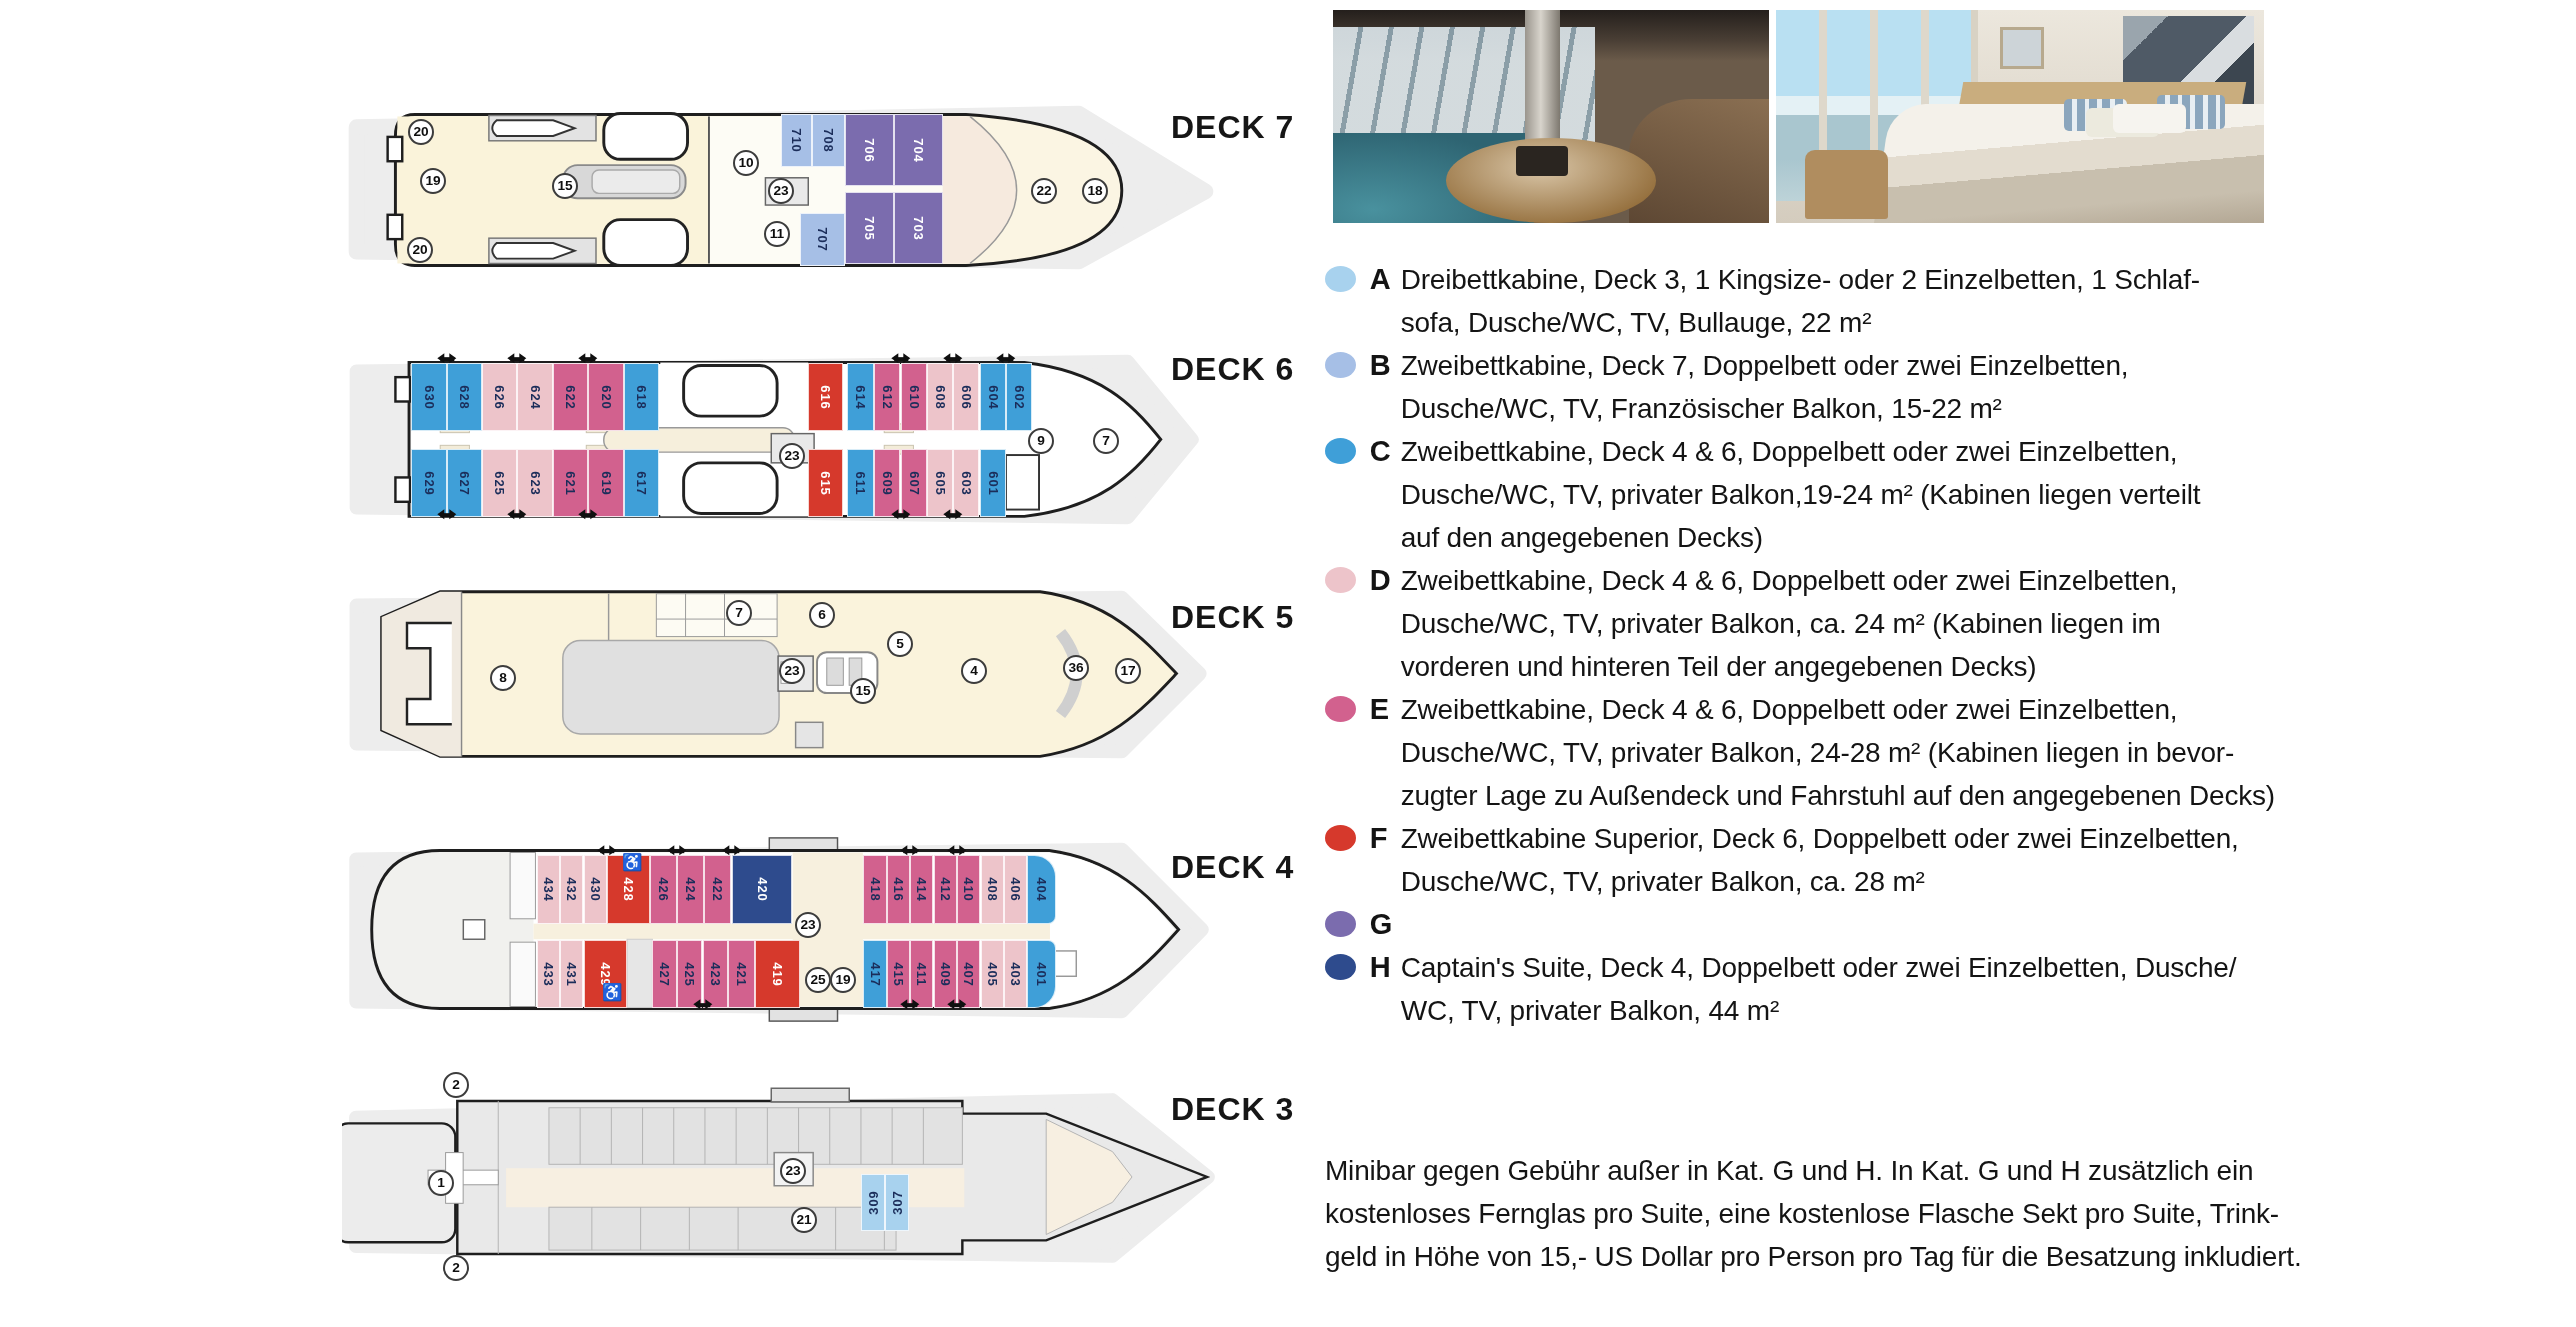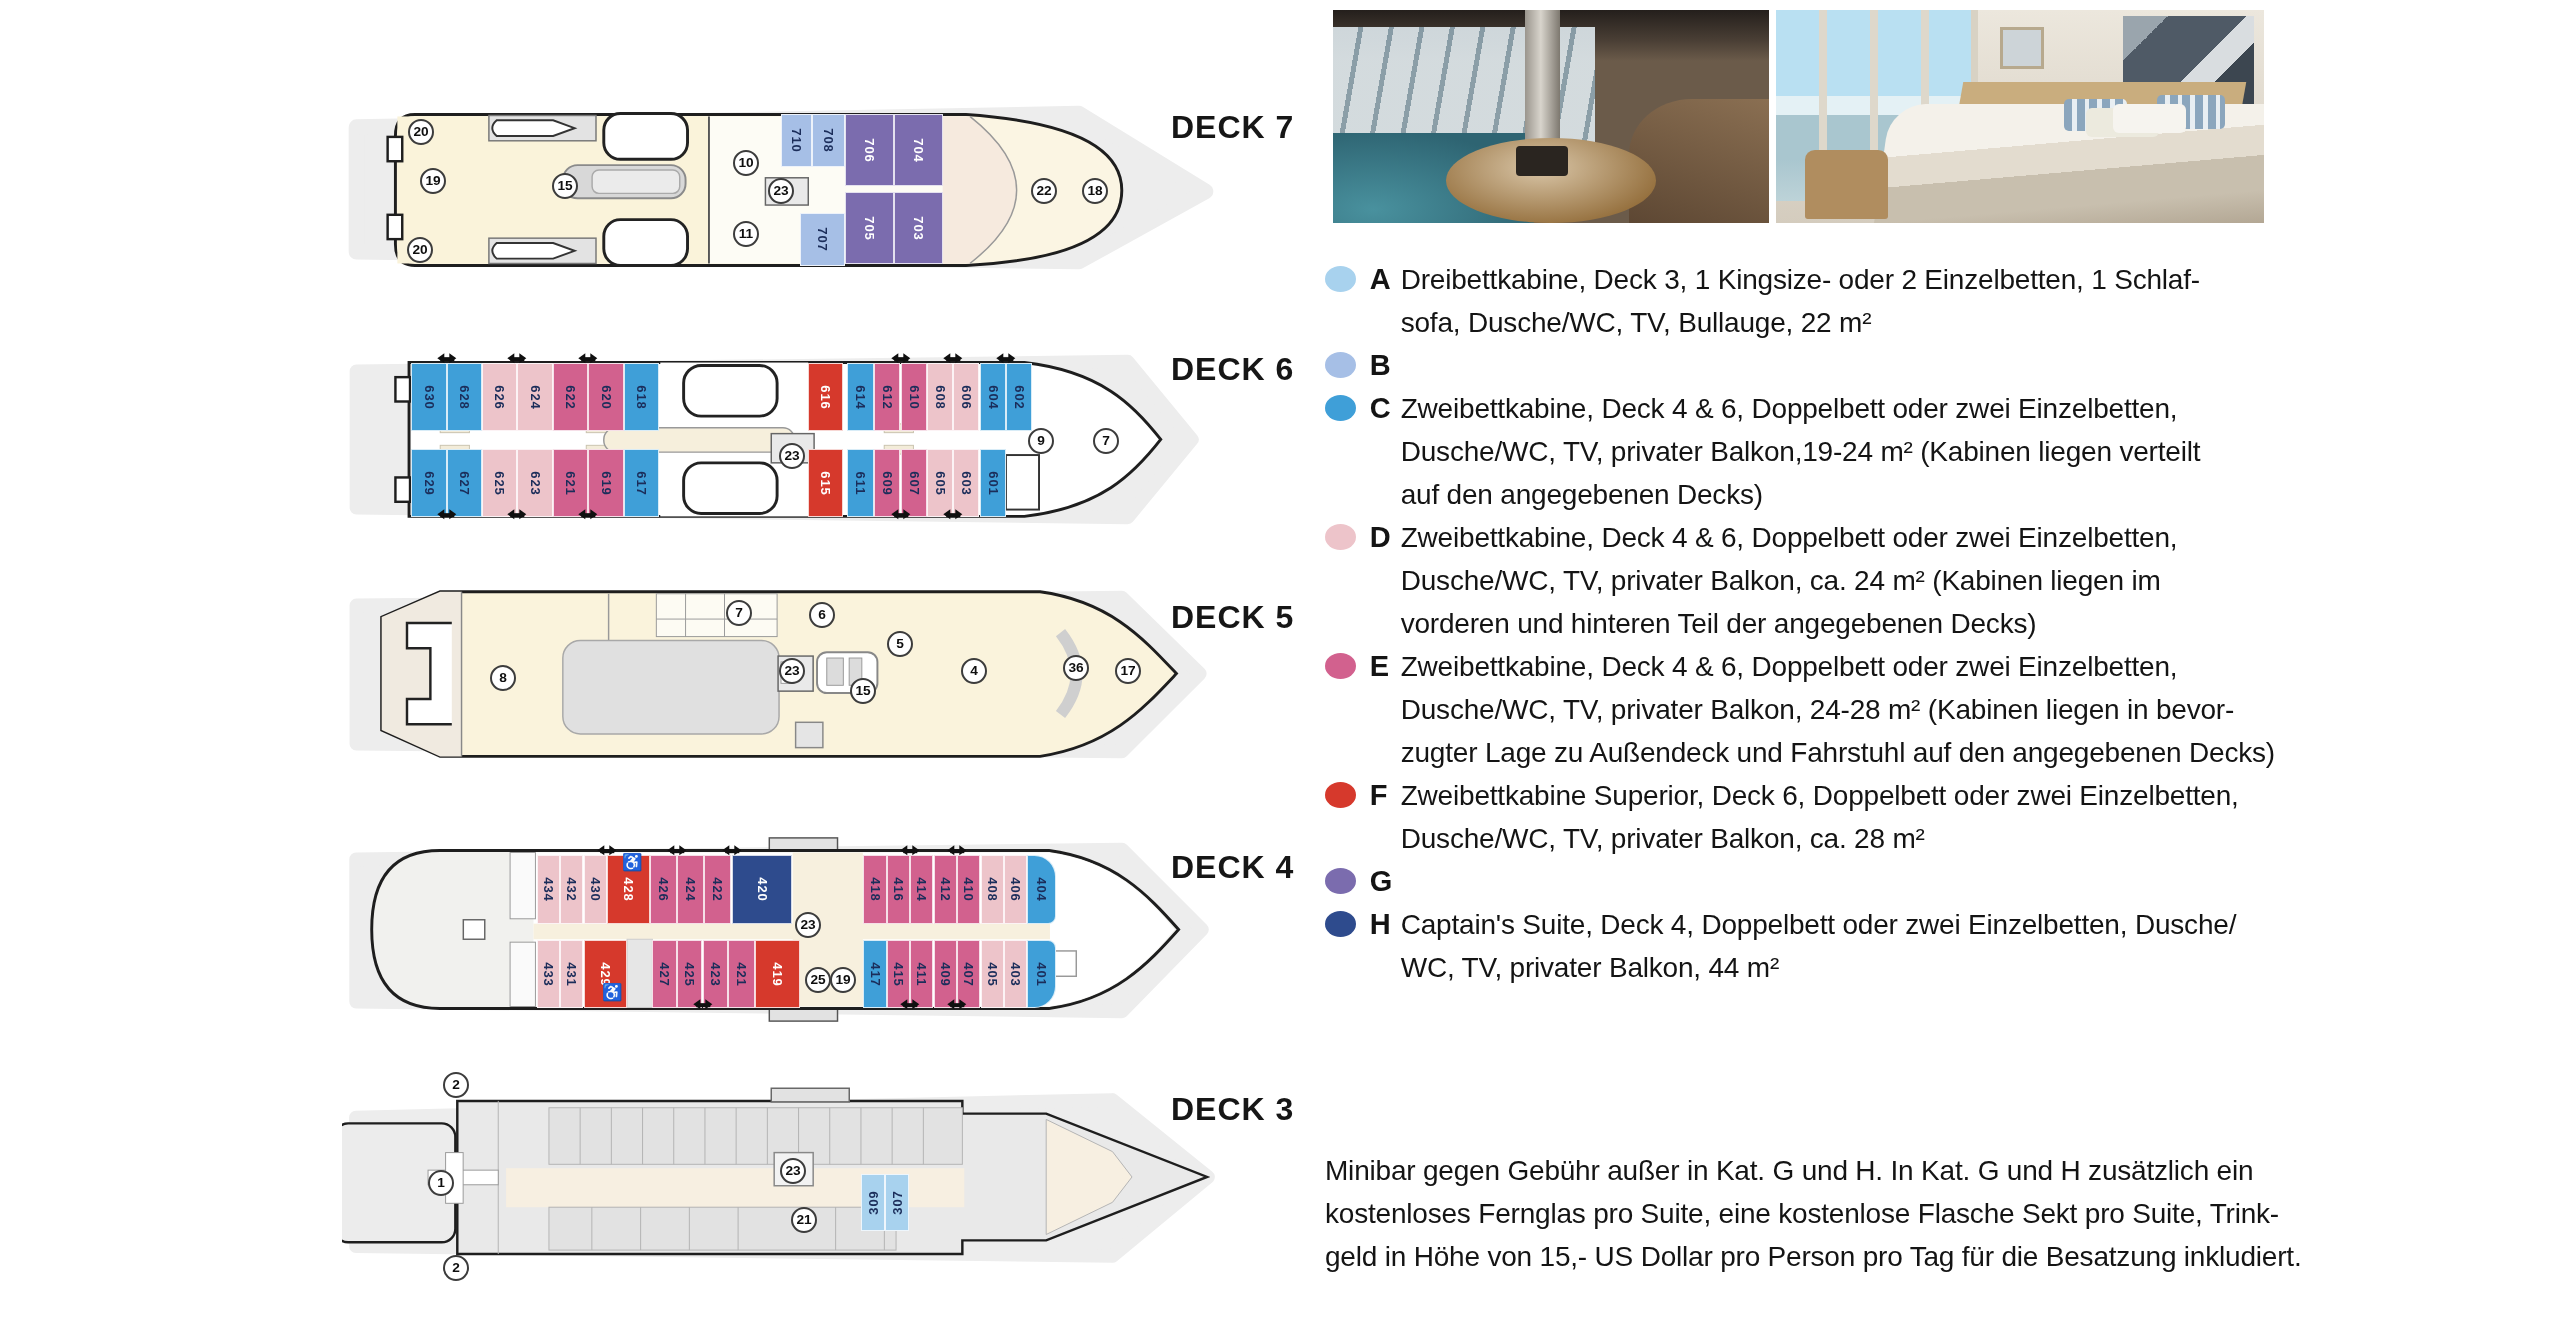--- a/index.html
+++ b/index.html
@@ -86,21 +86,21 @@
       </div>
       <div class="cab lt" style="left: 894px; top: 192px; width: 49px; height: 72px; background: rgb(123, 108, 174);">
         <span>703</span>
       </div>
       <div class="mk" style="left: 421px; top: 132px;">20</div>
       <div class="mk" style="left: 433px; top: 181px;">19</div>
       <div class="mk" style="left: 420px; top: 250px;">20</div>
       <div class="mk" style="left: 565px; top: 186px;">15</div>
       <div class="mk" style="left: 746px; top: 163px;">10</div>
       <div class="mk" style="left: 781px; top: 191px;">23</div>
-      <div class="mk" style="left: 746px; top: 234px;">11</div>
+      <div class="mk" style="left: 777px; top: 234px;">11</div>
       <div class="mk" style="left: 1044px; top: 191px;">22</div>
       <div class="mk" style="left: 1095px; top: 191px;">18</div>
     </div>
   <div class="dlbl" style="top:109px">DECK 7</div>
 
   <svg class="plan" style="left:342px;top:346px" width="878" height="185" viewBox="0 0 900 190">
     <path d="M14,26 L806,16 L872,96 L806,176 L14,166 Z" fill="#ededed" stroke="#ededed" stroke-width="14" stroke-linejoin="round"></path>
     <path d="M68,17 H700 C778,26 812,60 840,96 C812,132 778,166 700,175 H68 Z" fill="#ffffff" stroke="#1e1e1e" stroke-width="3"></path>
     <rect x="54" y="32" width="15" height="25" fill="#fff" stroke="#1e1e1e" stroke-width="2.5"></rect>
     <rect x="54" y="135" width="15" height="25" fill="#fff" stroke="#1e1e1e" stroke-width="2.5"></rect>
@@ -497,20 +497,22 @@
   <div id="legend">
     <div class="lrow">
       <span class="cat-dot" style="background: rgb(168, 210, 238);"></span>
       <span class="ltr">A</span>
       <span class="ltxt">Dreibettkabine, Deck 3, 1 Kingsize- oder 2 Einzelbetten, 1 Schlaf-
 sofa, Dusche/WC, TV, Bullauge, 22 m²</span>
     </div>
     <div class="lrow">
       <span class="cat-dot" style="background: rgb(166, 191, 230);"></span>
       <span class="ltr">B</span>
+      <span class="ltxt">Zweibettkabine, Deck 7, Doppelbett oder zwei Einzelbetten,
+Dusche/WC, TV, Französischer Balkon, 15-22 m²</span>
     </div>
     <div class="lrow">
       <span class="cat-dot" style="background: rgb(63, 159, 216);"></span>
       <span class="ltr">C</span>
       <span class="ltxt">Zweibettkabine, Deck 4 &amp; 6, Doppelbett oder zwei Einzelbetten,
 Dusche/WC, TV, privater Balkon,19-24 m² (Kabinen liegen verteilt
 auf den angegebenen Decks)</span>
     </div>
     <div class="lrow">
       <span class="cat-dot" style="background: rgb(237, 196, 202);"></span>

